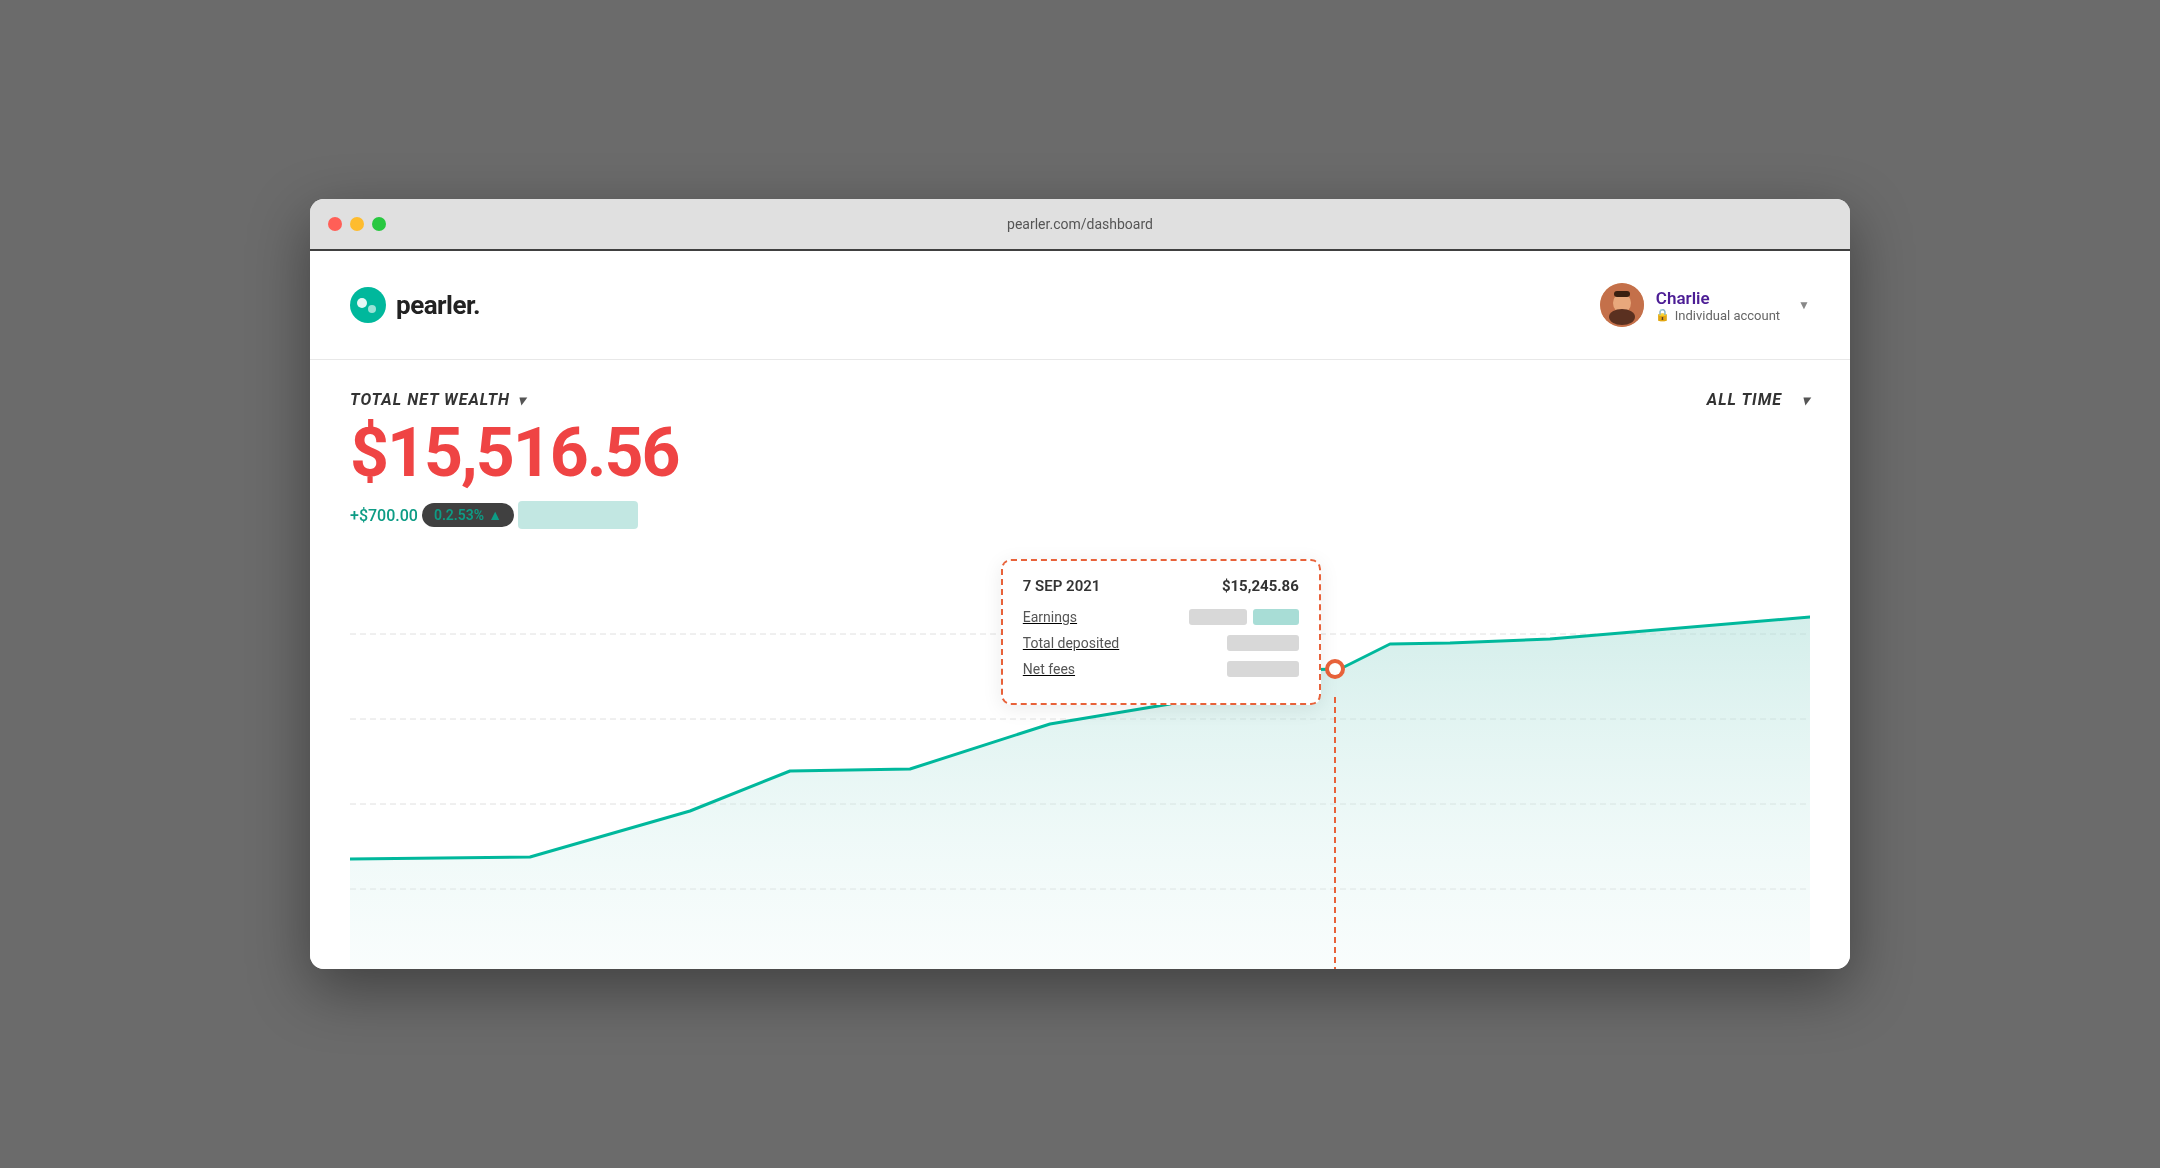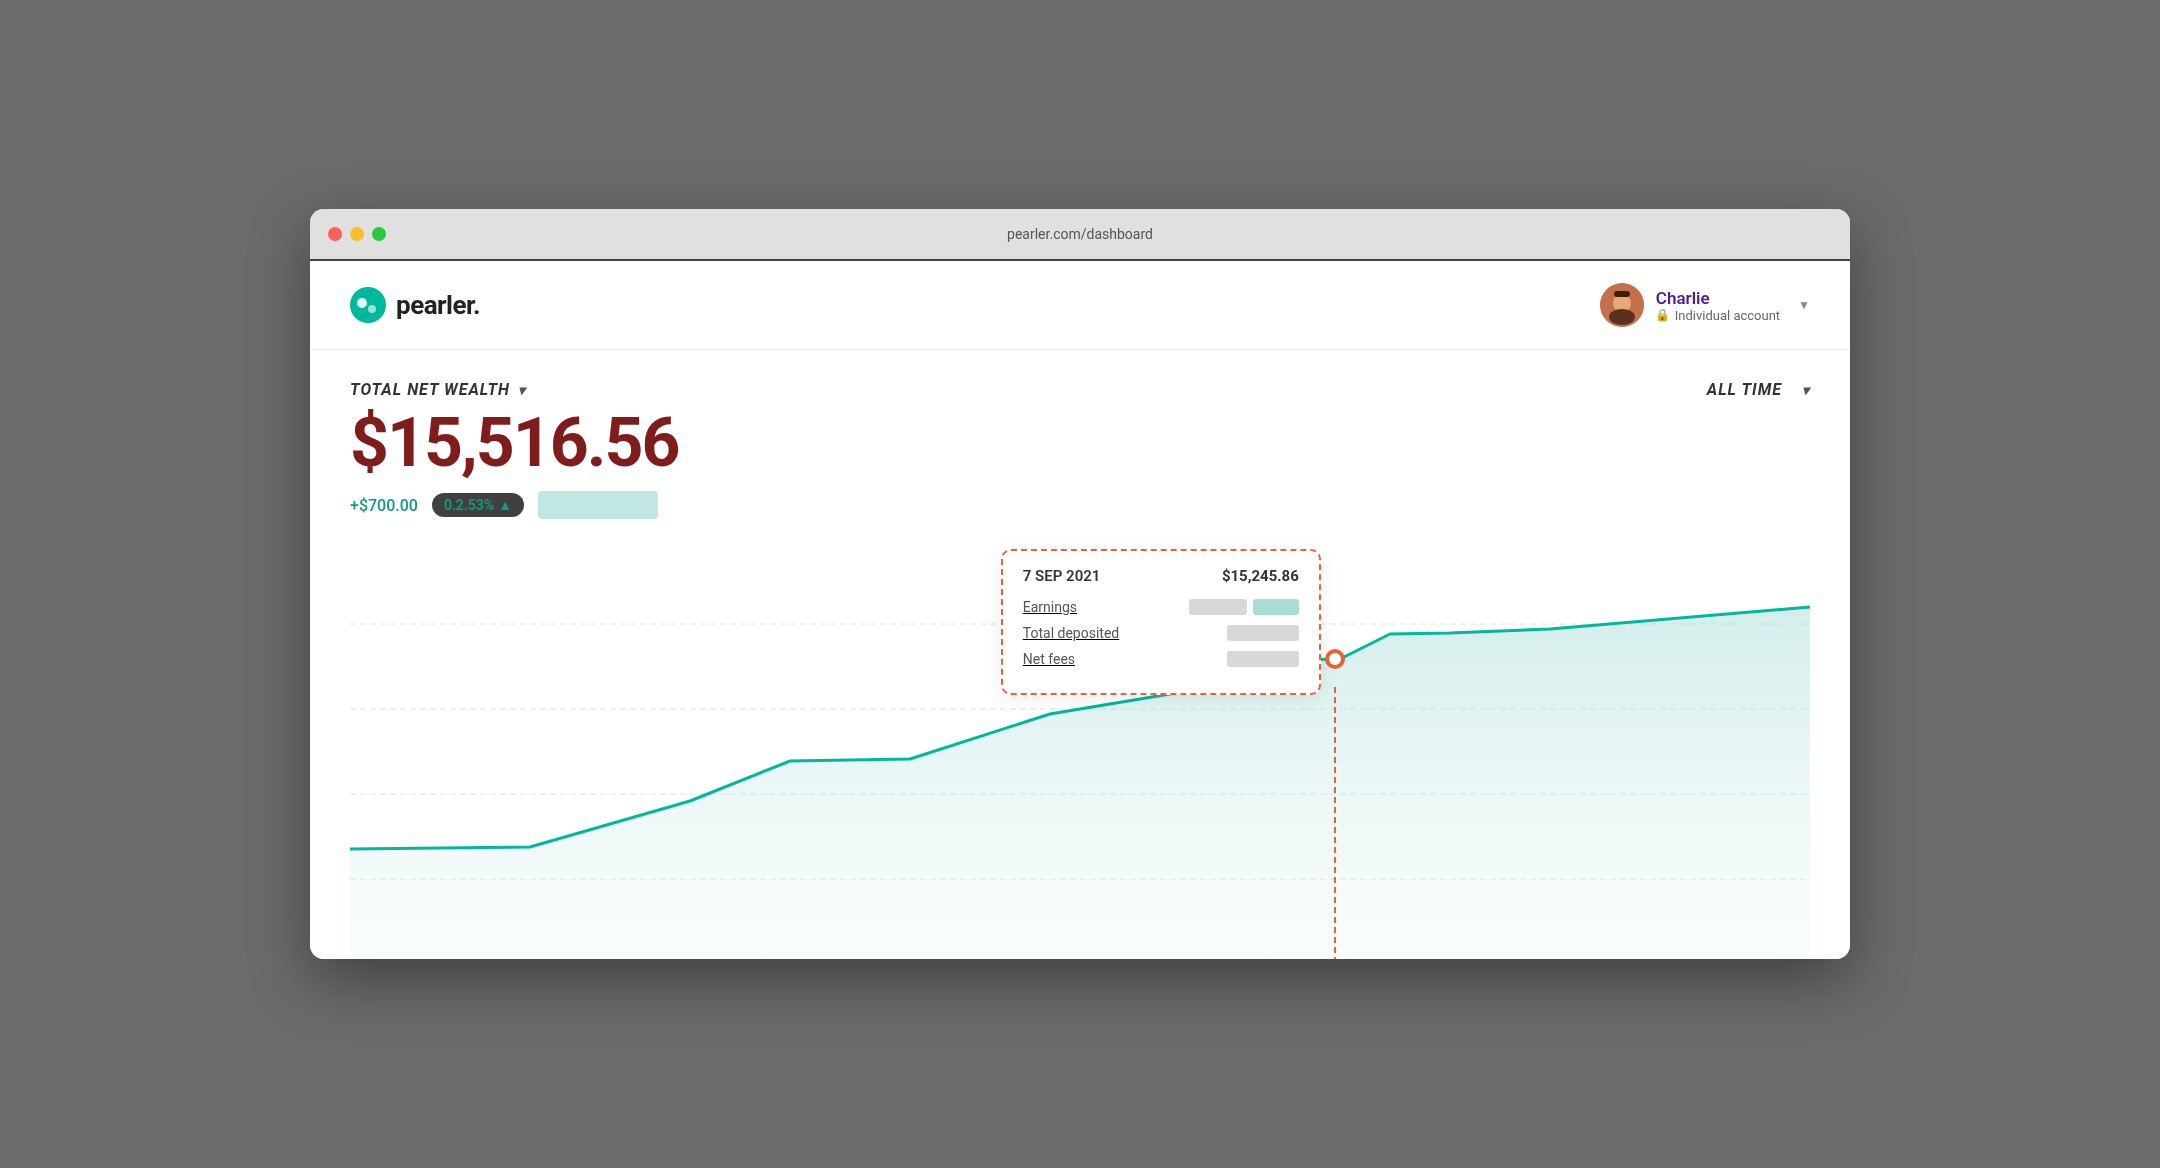--- a/index.html
+++ b/index.html
@@ -47,21 +47,21 @@
     }
     .app-content {
       background: #fff;
       margin: 0;
     }
     
     .header {
       display: flex;
       align-items: center;
       justify-content: space-between;
-      padding: 22px 40px;
+      padding: 32px 40px;
       border-bottom: 1px solid #e8e8e8;
     }
     .logo-area {
       display: flex;
       align-items: center;
       gap: 10px;
     }
     .logo-icon {
       width: 36px;
       height: 36px;
@@ -150,29 +150,29 @@
       font-weight: 700;
       color: #333;
       letter-spacing: 1px;
       text-transform: uppercase;
       cursor: pointer;
       margin-left: 44px;
     }
     .wealth-value {
       font-size: 68px;
       font-weight: 700;
-      color: #7f1d1d;
+      color: #ef4444;
       letter-spacing: -2px;
       line-height: 1;
       margin: 6px 0 14px 0;
     }
     .wealth-change-row {
       display: flex;
       align-items: center;
-      gap: 14px;
+      gap: 4px;
       margin-bottom: 20px;
     }
     .change-amount {
       font-size: 16px;
       color: #0d9c85;
       font-weight: 500;
     }
     .change-pct {
       background: #404040;
       color: #0d9c85;

